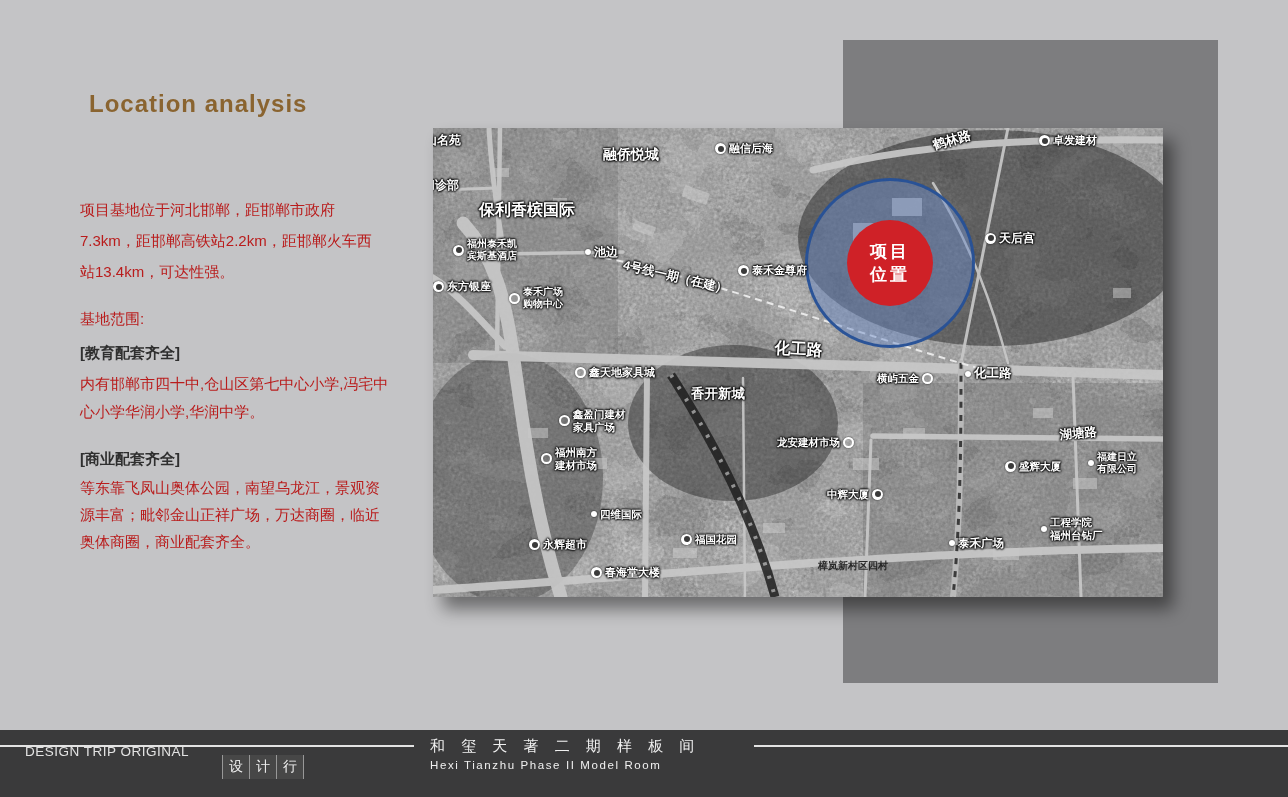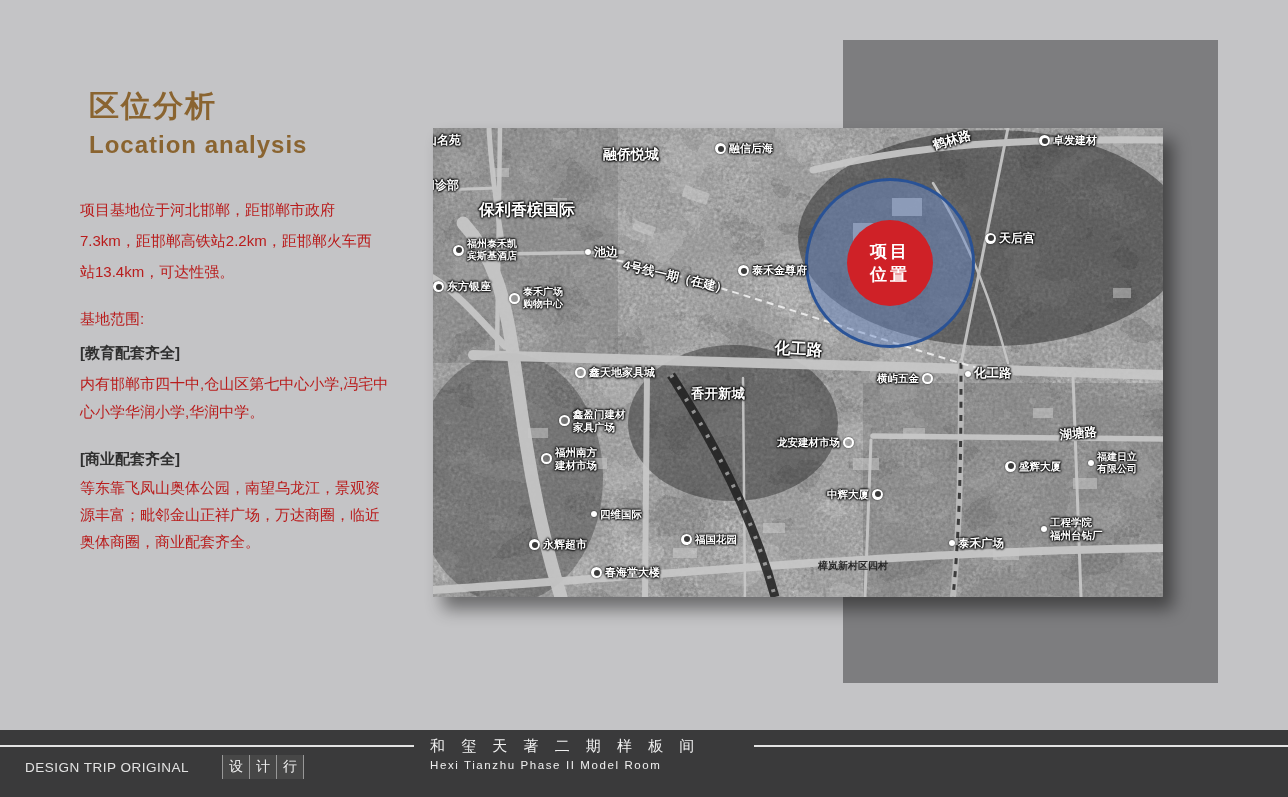--- a/index.html
+++ b/index.html
@@ -41,36 +41,35 @@
   .red-circle{position:absolute;left:414px;top:92px;width:86px;height:86px;border-radius:50%;background:#cf2127;
               display:flex;align-items:center;justify-content:center;text-align:center;
               color:#fff;font-family:"DejaVu Serif","Liberation Serif",serif;font-weight:bold;
               font-size:17px;line-height:23px;letter-spacing:3px;white-space:pre-line;}
 
   
   .footer{position:absolute;left:0;top:730px;width:1288px;height:67px;background:#3a3a3b;}
   .f-line{position:absolute;top:15px;height:2px;background:#e3e3e3;}
   .f-line.left{left:0;width:414px;}
   .f-line.right{left:754px;width:534px;}
-  .f-left-text{position:absolute;left:25px;top:30px;color:#e2e2e2;font-size:13.5px;letter-spacing:.5px;}
+  .f-left-text{position:absolute;left:25px;top:14px;color:#e2e2e2;font-size:13.5px;letter-spacing:.5px;}
   .stamp{position:absolute;left:222px;top:25px;display:flex;}
   .stamp span{display:inline-block;padding:3px 6px;background:#474747;color:#efefef;font-size:14px;
               border-left:1px solid #989898;}
   .stamp span:last-child{border-right:1px solid #989898;}
   .f-center{position:absolute;left:430px;top:7px;width:340px;color:#f0f0f0;}
   .f-cn{font-size:15px;letter-spacing:6px;white-space:nowrap;}
   .f-en{font-size:11.5px;letter-spacing:1.6px;margin-top:3px;white-space:nowrap;}
 </style>
 </head>
 <body>
 
 <div id="stage">
 
   <div class="titles">
-    <div class="title-cn">区位分析</div>
     <div class="title-en">Location  analysis</div>
   </div>
   <div class="body-block intro">项目基地位于河北邯郸，距邯郸市政府
 7.3km，距邯郸高铁站2.2km，距邯郸火车西
 站13.4km，可达性强。</div>
   <div class="body-block scope">基地范围:</div>
   <div class="body-block sec-h" style="top:344px;">[教育配套齐全]</div>
   <div class="body-block sec-b" style="top:370px;">内有邯郸市四十中,仓山区第七中心小学,冯宅中
 心小学华润小学,华润中学。</div>
   <div class="body-block sec-h" style="top:450px;">[商业配套齐全]</div>

